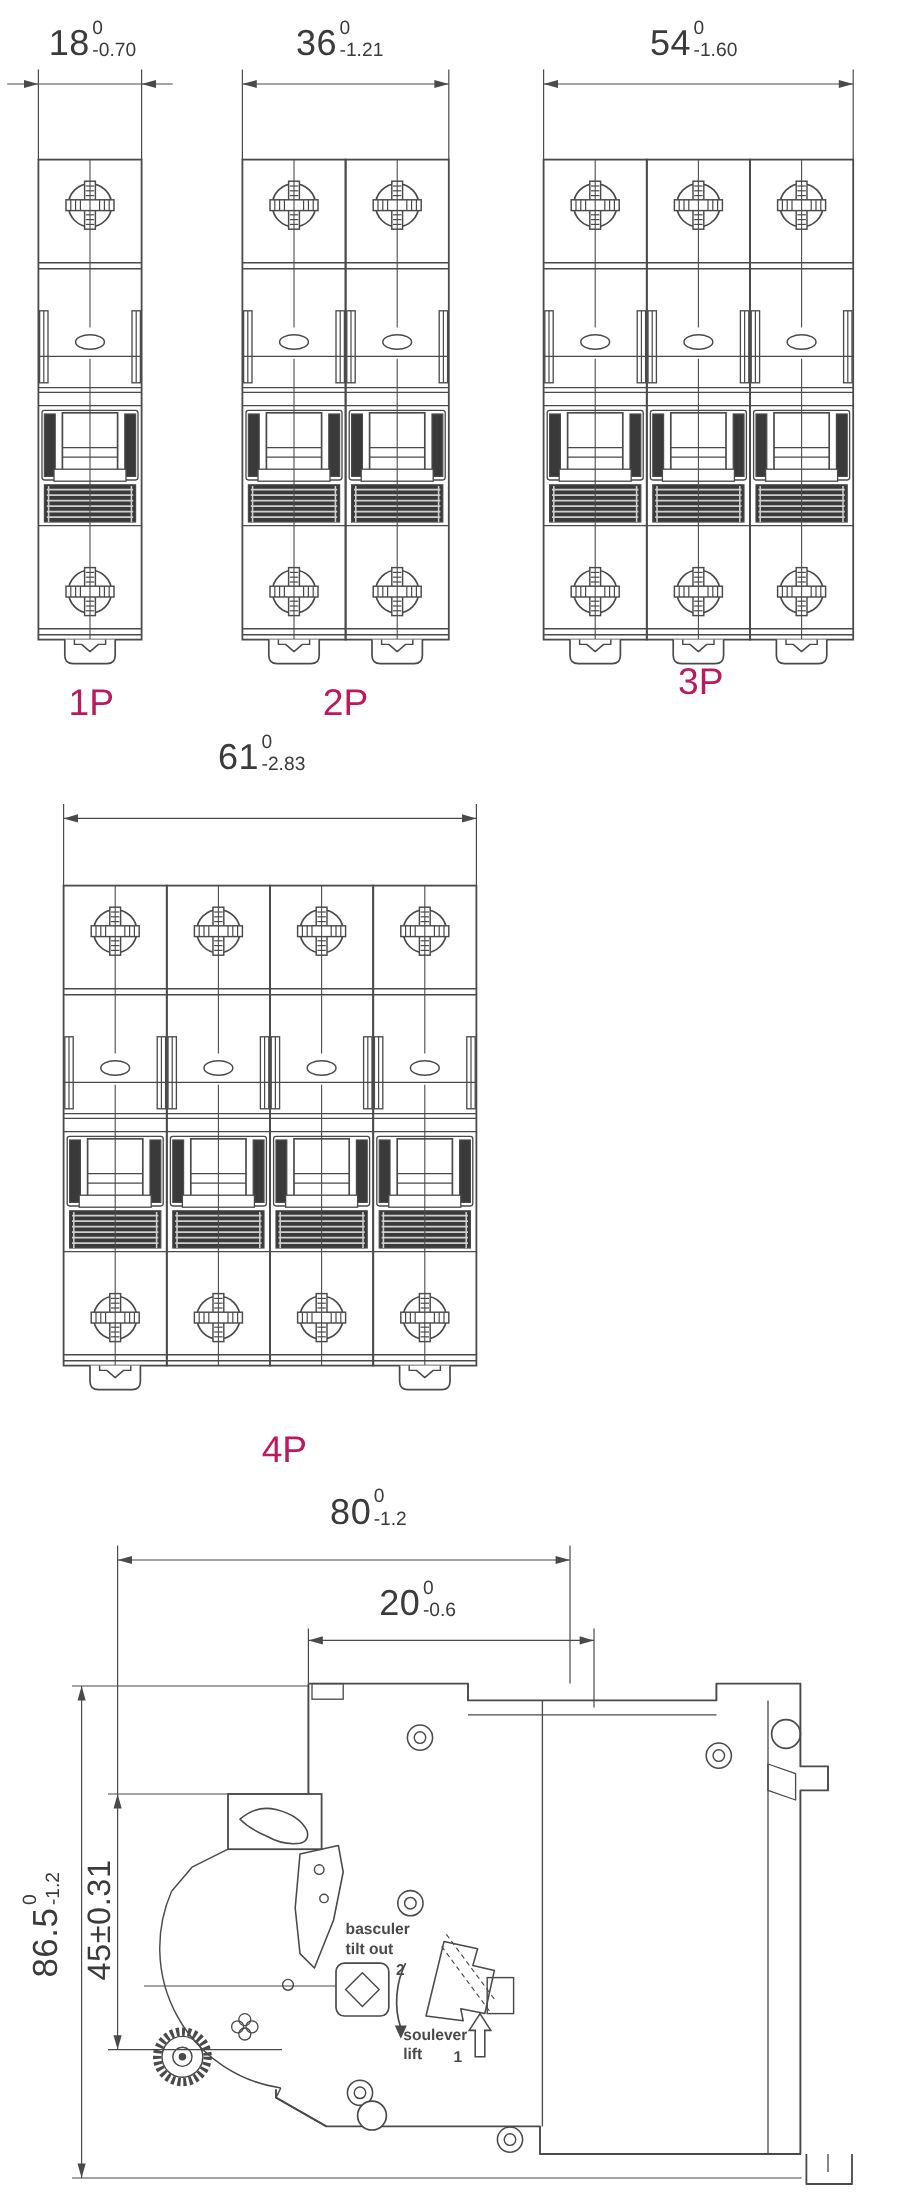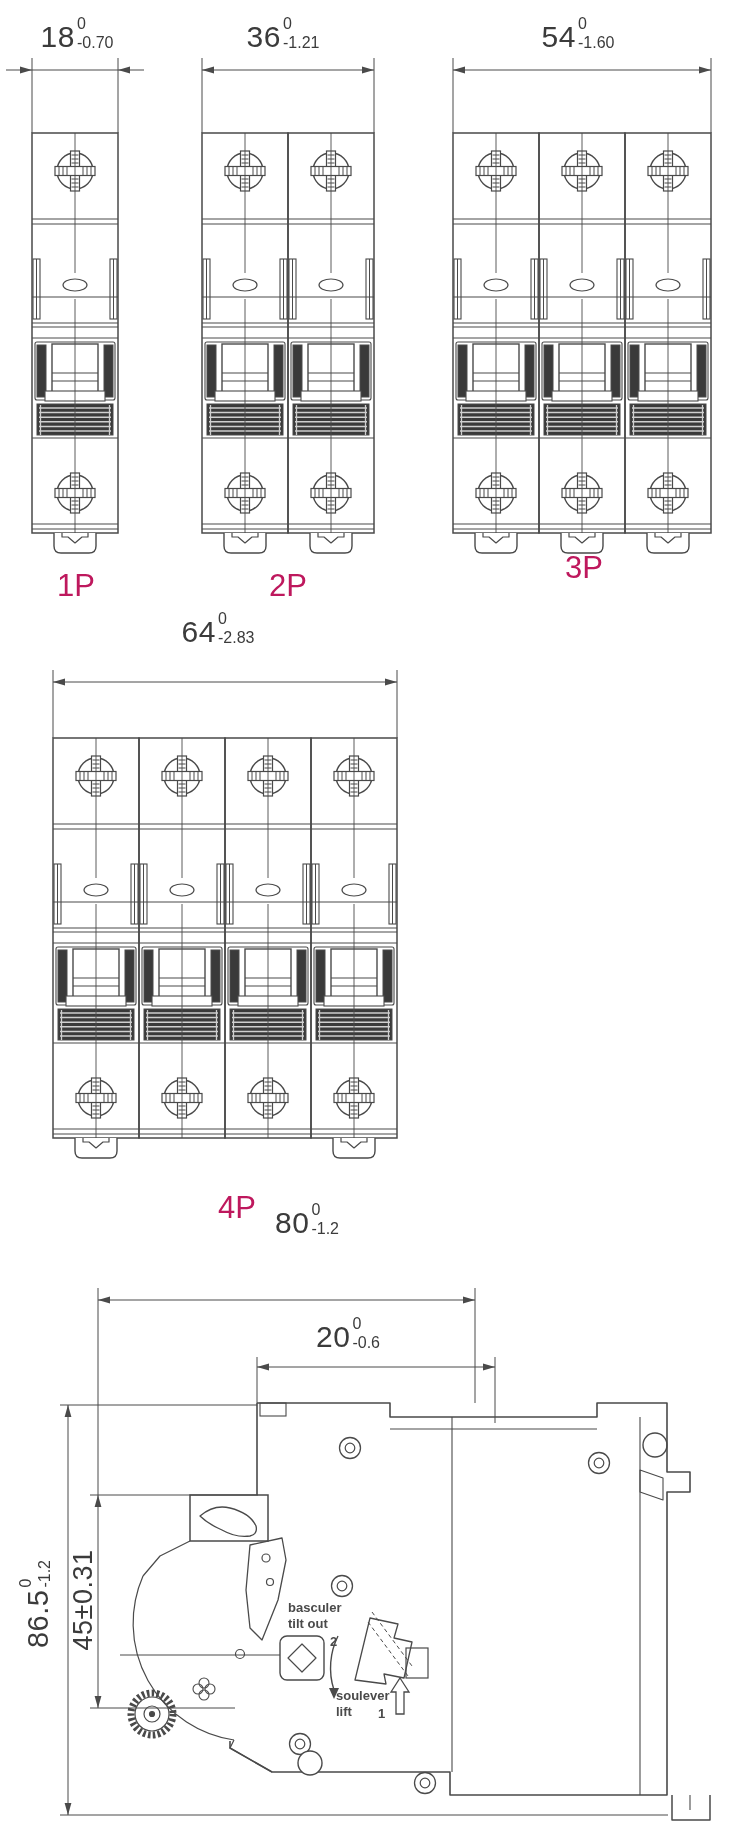--- a/index.html
+++ b/index.html
@@ -784,28 +784,28 @@
     </span>
   </div>
   <div class="dim ctr" style="left:578px;top:22px">
     <span class="val">54</span>
     <span class="tol">
       <span class="sup">0</span>
       <span class="sub">-1.60</span>
     </span>
   </div>
   <div class="dim ctr" style="left:218px;top:617px">
-    <span class="val">64</span>
+    <span class="val">61</span>
     <span class="tol">
       <span class="sup">0</span>
       <span class="sub">-2.83</span>
     </span>
   </div>
 
-  <div class="dim ctr" style="left:307px;top:1208px">
+  <div class="dim ctr" style="left:307px;top:1246px">
     <span class="val">80</span>
     <span class="tol">
       <span class="sup">0</span>
       <span class="sub">-1.2</span>
     </span>
   </div>
   <div class="dim ctr" style="left:348px;top:1322px">
     <span class="val">20</span>
     <span class="tol">
       <span class="sup">0</span>

